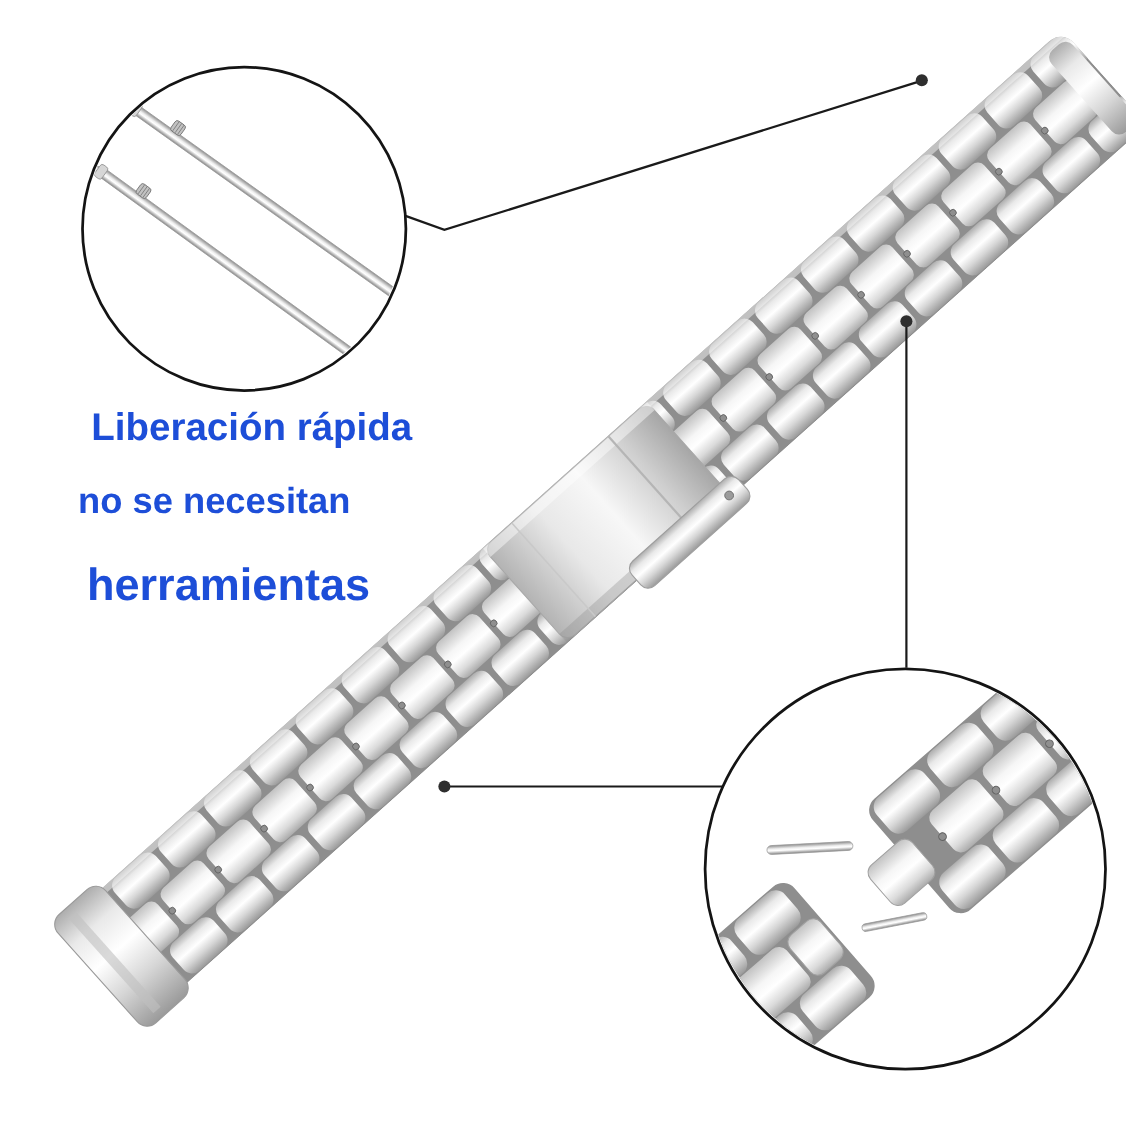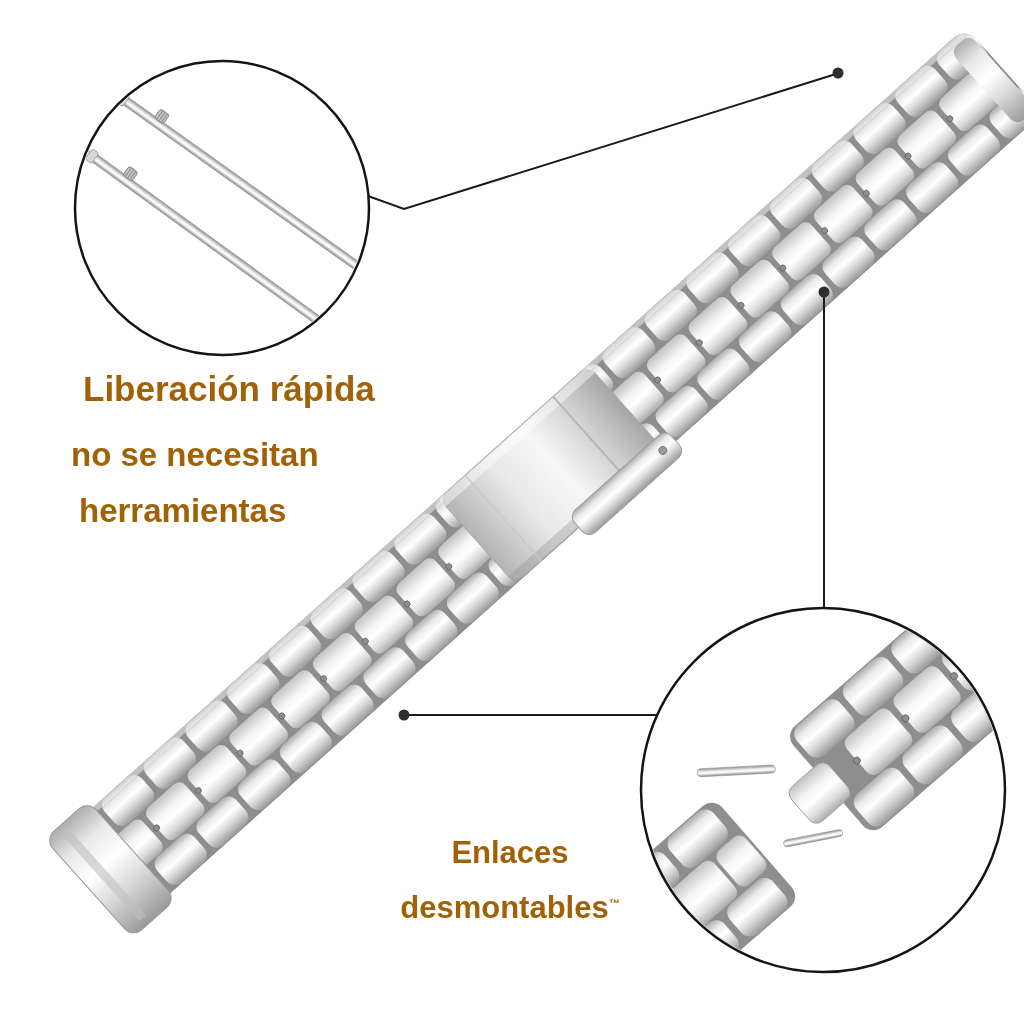--- a/index.html
+++ b/index.html
@@ -1,24 +1,24 @@
 <!DOCTYPE html>
 <html><head>
 <meta charset="utf-8">
 <style>
   html,body{margin:0;padding:0;background:#ffffff;}
   .canvas{
     position:relative;width:1024px;height:1024px;background:#ffffff;
     overflow:hidden;font-family:"Liberation Sans",sans-serif;
   }
   .canvas svg{position:absolute;left:0;top:0;}
-  .label{position:absolute;color:#a16207;font-weight:700;white-space:nowrap;}
+  .label{position:absolute;color:#1d4ed8;font-weight:700;white-space:nowrap;}
   #lbl-quick-title{left:83px;top:369px;font-size:35px;}
   #lbl-quick-sub1{left:71px;top:436px;font-size:33px;text-align:center;}
-  #lbl-quick-sub2{left:79px;top:492px;font-size:33px;}
+  #lbl-quick-sub2{left:79px;top:508px;font-size:41px;}
   #lbl-removable{
     left:372px;top:828px;width:276px;text-align:center;
     font-size:31px;line-height:50px;white-space:normal;
   }
   #lbl-removable sup{font-size:11px;vertical-align:super;}
 </style>
 </head>
 <body>
 
 <div class="canvas">
@@ -199,18 +199,14 @@
       </g>
     </g>
   </svg>
 
   <div class="label" id="lbl-quick-title">Liberación rápida</div>
 
   <div class="label" id="lbl-quick-sub1">no se necesitan</div>
 
   <div class="label" id="lbl-quick-sub2">herramientas</div>
 
-  <div class="label" id="lbl-removable">
-    <span>Enlaces</span><br>
-    <span>desmontables</span><sup>™</sup>
-  </div>
 
 </div>
 
 </body></html>

